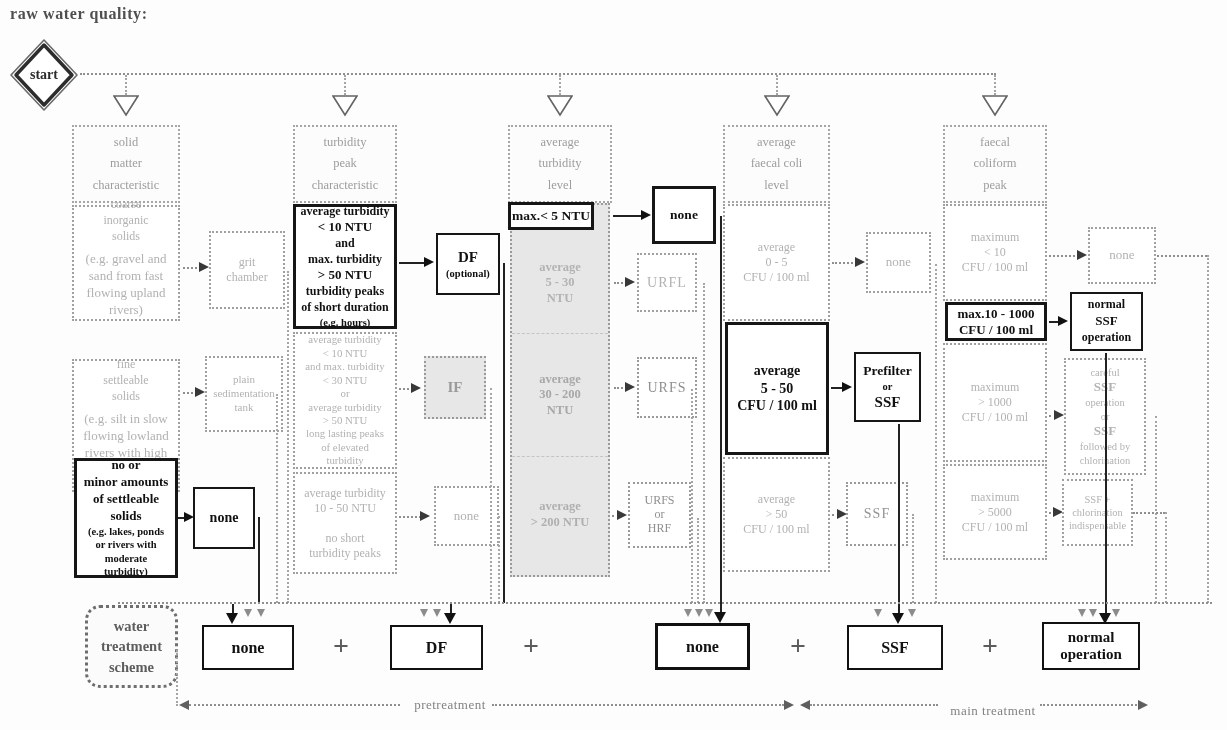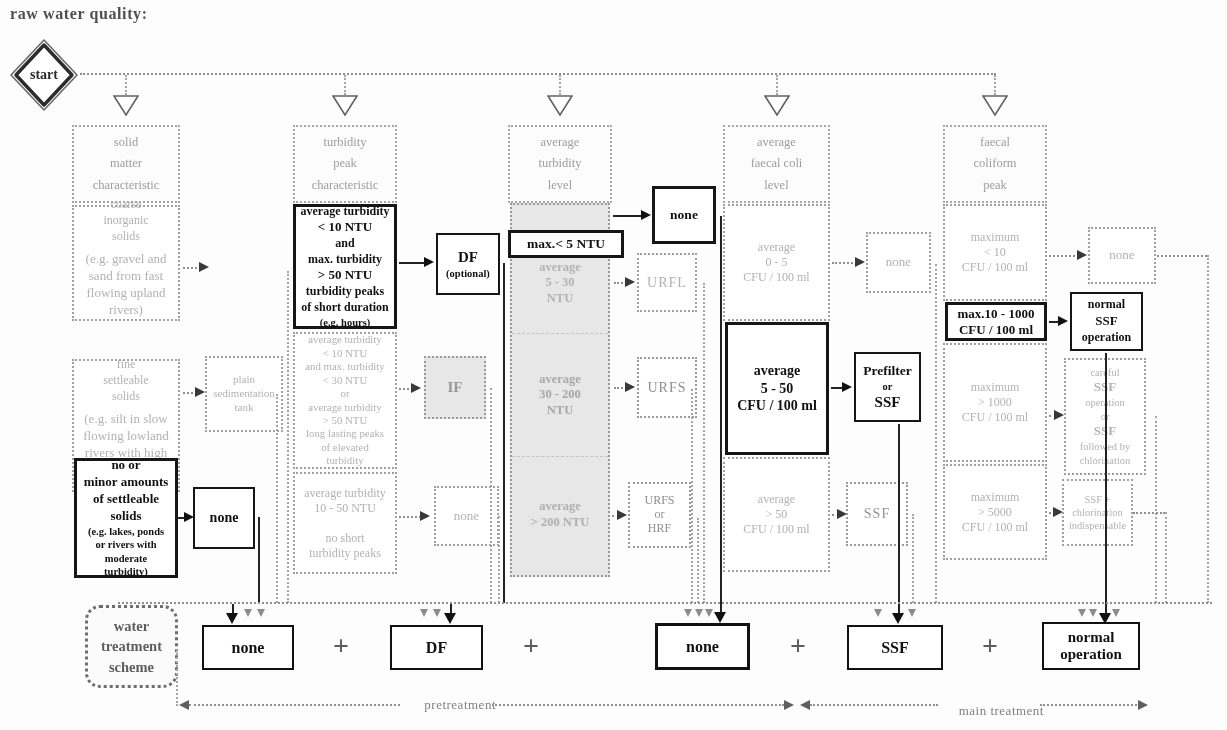--- a/index.html
+++ b/index.html
@@ -29,21 +29,21 @@
   .ar-l{position:absolute;width:0;height:0;border-top:5px solid transparent;border-bottom:5px solid transparent;border-right:10px solid #5f5f5f;}
   .ar-d{position:absolute;width:0;height:0;border-left:6px solid transparent;border-right:6px solid transparent;border-top:11px solid #111;}
   .ar-d.gray{border-left-width:4px;border-right-width:4px;border-top:8px solid #8b8b8b;}
   .title{position:absolute;font-size:16px;font-weight:600;color:#4f4f4f;letter-spacing:.6px;}
   .plus{position:absolute;font-size:28px;font-weight:bold;color:#5c5c5c;width:30px;height:30px;
         display:flex;align-items:center;justify-content:center;}
   .scheme{border:2.5px solid #111;font-weight:bold;font-size:16px;color:#111;}
   .wts{border:3px dotted #6e6e6e;border-radius:15px;color:#5d5d5d;font-weight:600;font-size:14.5px;
        line-height:1.4;background:#fbfbfb;}
   .foot{position:absolute;color:#828282;font-size:13px;letter-spacing:.5px;background:#fdfdfd;padding:0 4px;
-        text-align:right;}
+        text-align:center;}
   .startwrap{position:absolute;left:8px;top:38px;width:72px;height:74px;}
   .startlbl{position:absolute;left:0;top:0;width:72px;height:74px;display:flex;align-items:center;
             justify-content:center;font-size:14px;font-weight:bold;color:#2c2c2c;}
 </style>
 </head>
 <body>
 
 <div id="canvas">
 
   <div class="title" style="left:10px;top:5px;">raw water quality:</div>
@@ -119,20 +119,22 @@
       <span class="ln ln-b">of settleable</span>
       <span class="ln ln-b">solids</span>
       <span class="ln ln-sm">(e.g. lakes, ponds</span>
       <span class="ln ln-sm">or rivers with</span>
       <span class="ln ln-sm">moderate</span>
       <span class="ln ln-sm">turbidity)</span>
     </div>
 
   <div class="hl" style="left:183px;top:267px;width:18px;"></div>
   <div class="ar-r" style="left:199px;top:262px;"></div>
+  <div class="bx dot pre" style="left:209px;top:231px;width:76px;height:78px;">grit
+chamber</div>
 
   <div class="hl" style="left:183px;top:392px;width:14px;"></div>
   <div class="ar-r" style="left:195px;top:387px;"></div>
   <div class="bx dot pre" style="left:205px;top:356px;width:78px;height:76px;font-size:11px;">plain
 sedimentation
 tank</div>
 
   <div class="hl solid" style="left:178px;top:517px;width:8px;"></div>
   <div class="ar-r" style="left:184px;top:512px;border-left-color:#111;"></div>
   <div class="bx bold2" style="left:193px;top:487px;width:62px;height:62px;font-weight:600;">none</div>
@@ -182,21 +184,21 @@
   <div class="hl fine" style="left:512px;top:333px;width:96px;"></div>
   <div class="hl fine" style="left:512px;top:456px;width:96px;"></div>
   <div class="bx pre" style="left:510px;top:240px;width:100px;height:86px;background:transparent;color:#b3b3b3;font-weight:600;font-size:12.5px;">average
 5 - 30
 NTU</div>
   <div class="bx pre" style="left:510px;top:350px;width:100px;height:90px;background:transparent;color:#a8a8a8;font-weight:600;font-size:12.5px;">average
 30 - 200
 NTU</div>
   <div class="bx pre" style="left:510px;top:482px;width:100px;height:66px;background:transparent;color:#b0b0b0;font-weight:600;font-size:12.5px;">average
 &gt; 200 NTU</div>
-  <div class="bx bold" style="left:508px;top:202px;width:116px;height:28px;font-size:13.5px;margin-top:28px;">max.&lt; 5 NTU</div>
+  <div class="bx bold" style="left:508px;top:202px;width:86px;height:28px;font-size:13.5px;">max.&lt; 5 NTU</div>
 
   <div class="hl solid" style="left:613px;top:215px;width:30px;"></div>
   <div class="ar-r" style="left:641px;top:210px;border-left-color:#111;"></div>
   <div class="bx bold" style="left:652px;top:186px;width:64px;height:58px;font-size:13.5px;font-weight:600;">none</div>
 
   <div class="hl" style="left:614px;top:282px;width:13px;"></div>
   <div class="ar-r" style="left:625px;top:277px;"></div>
   <div class="bx dot" style="left:637px;top:253px;width:60px;height:59px;font-size:14px;letter-spacing:1px;">URFL</div>
 
   <div class="hl" style="left:614px;top:387px;width:13px;"></div>

